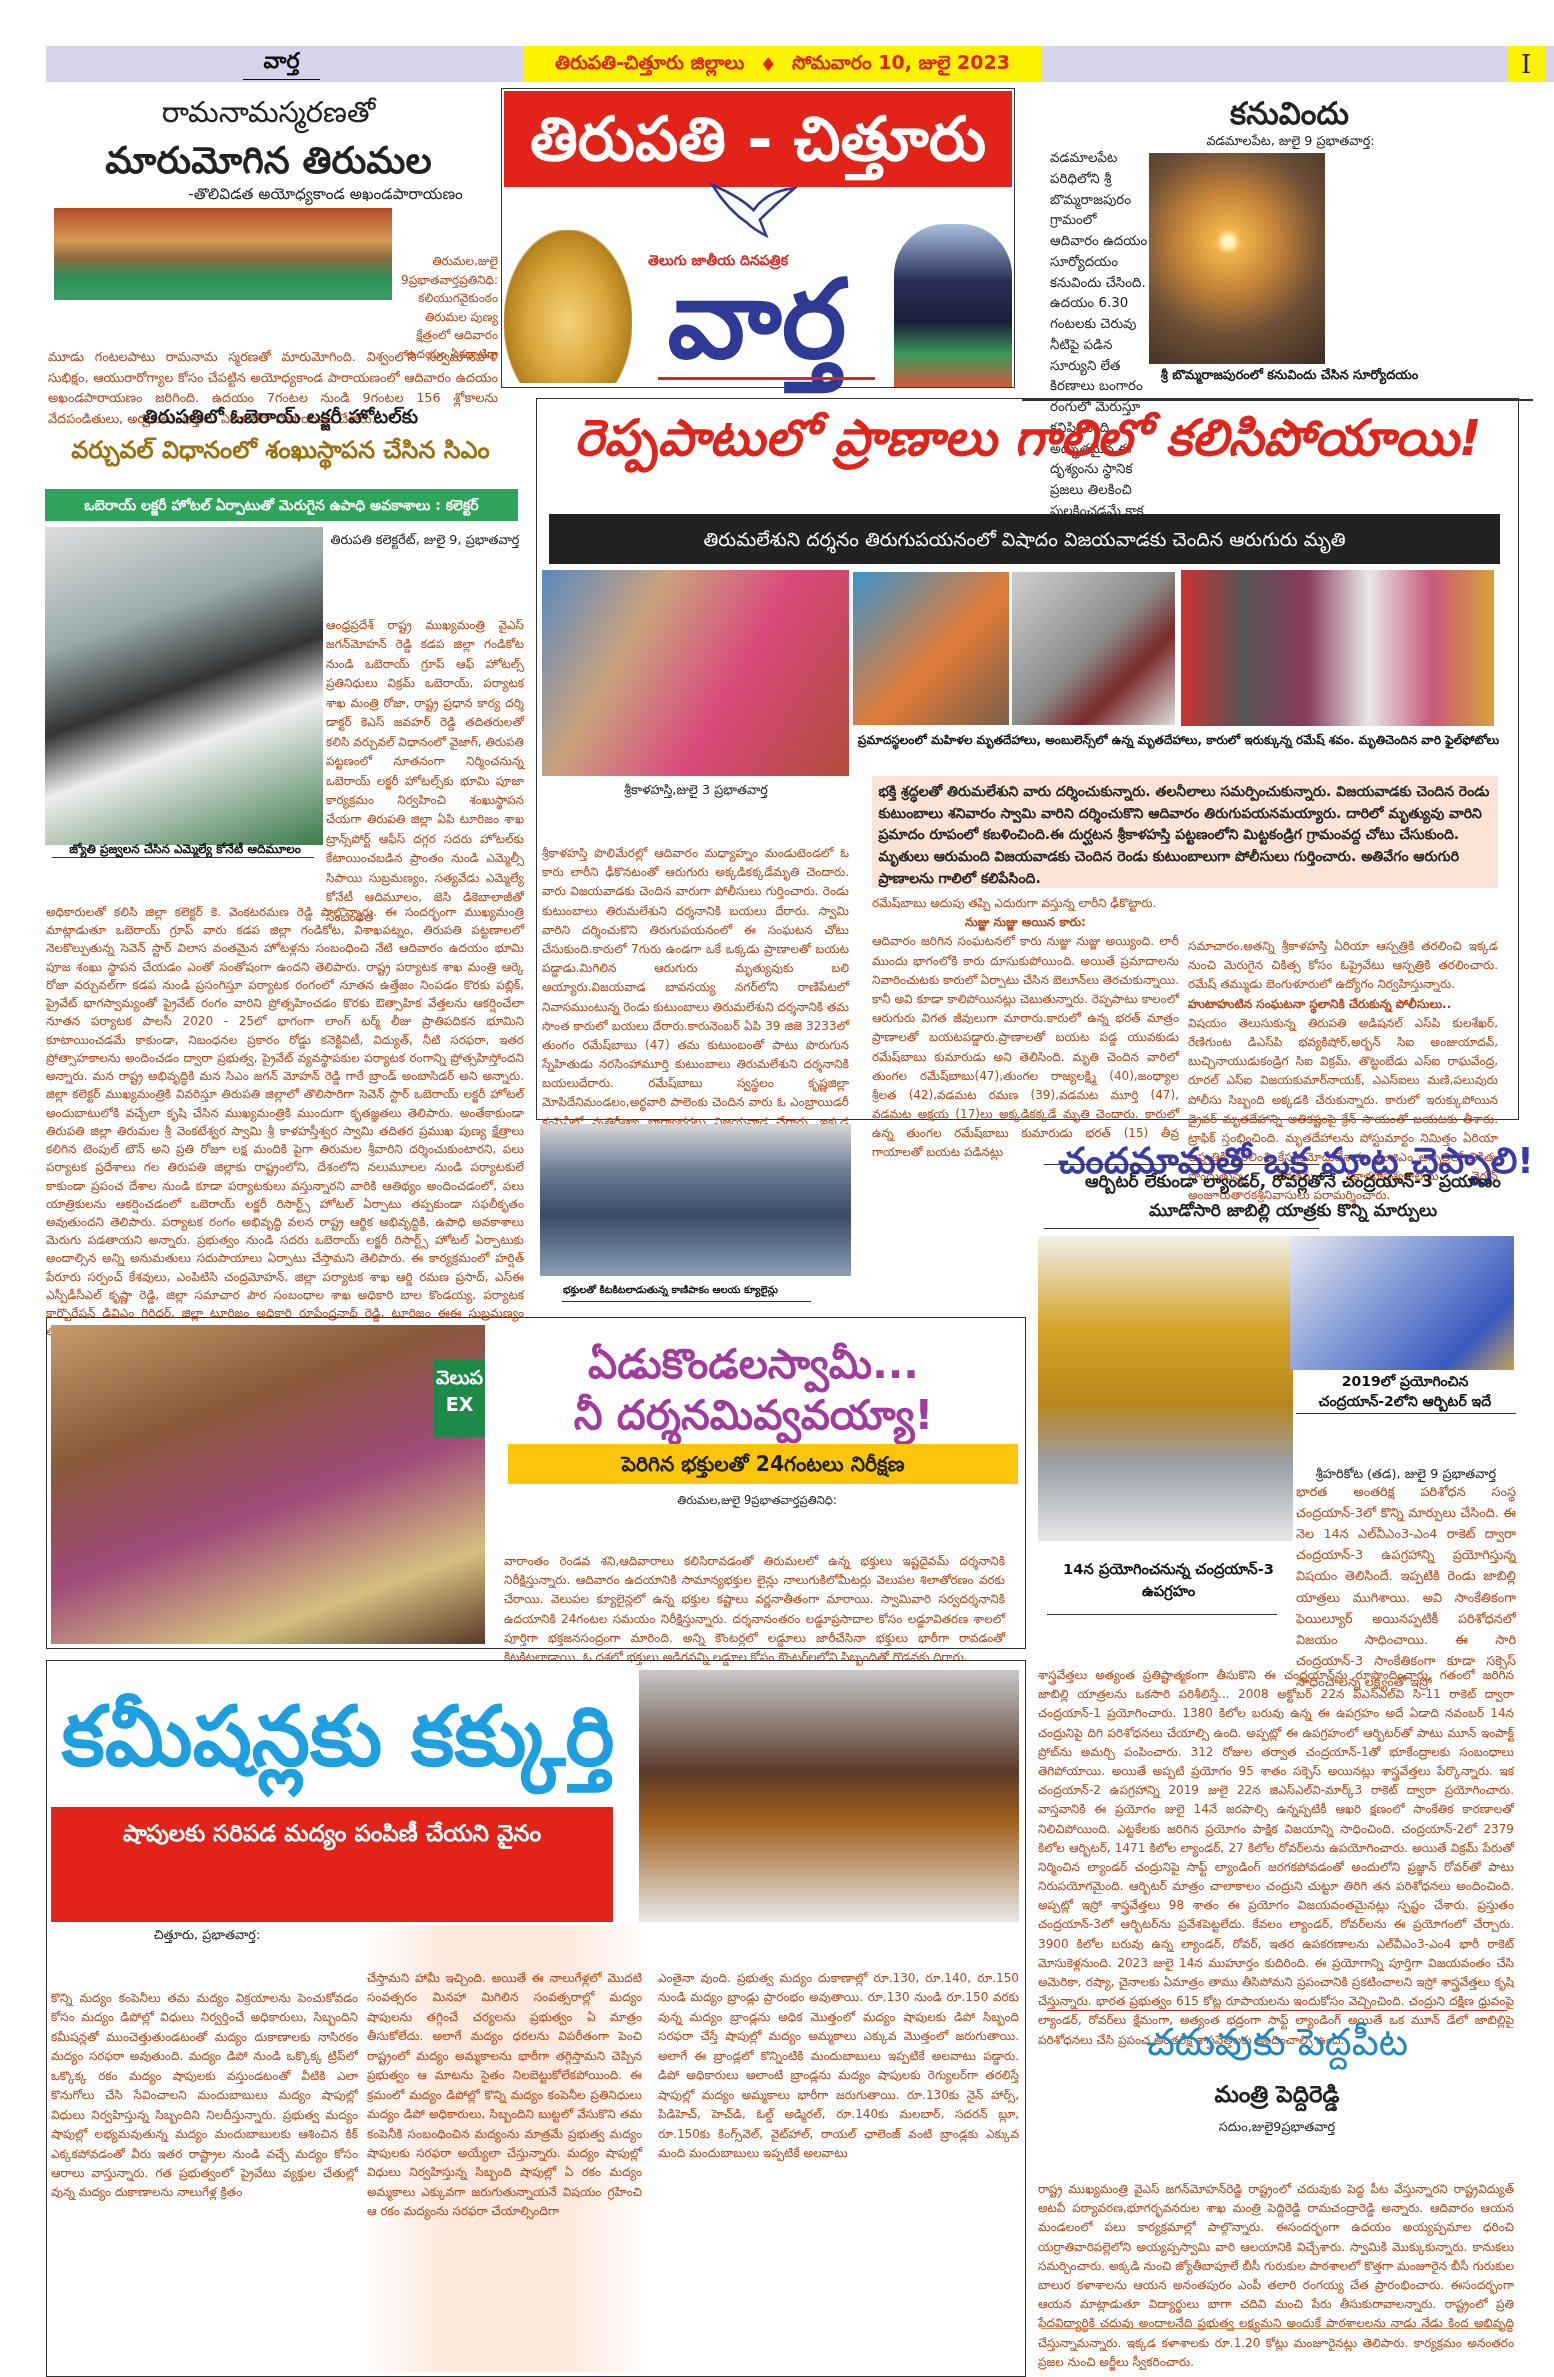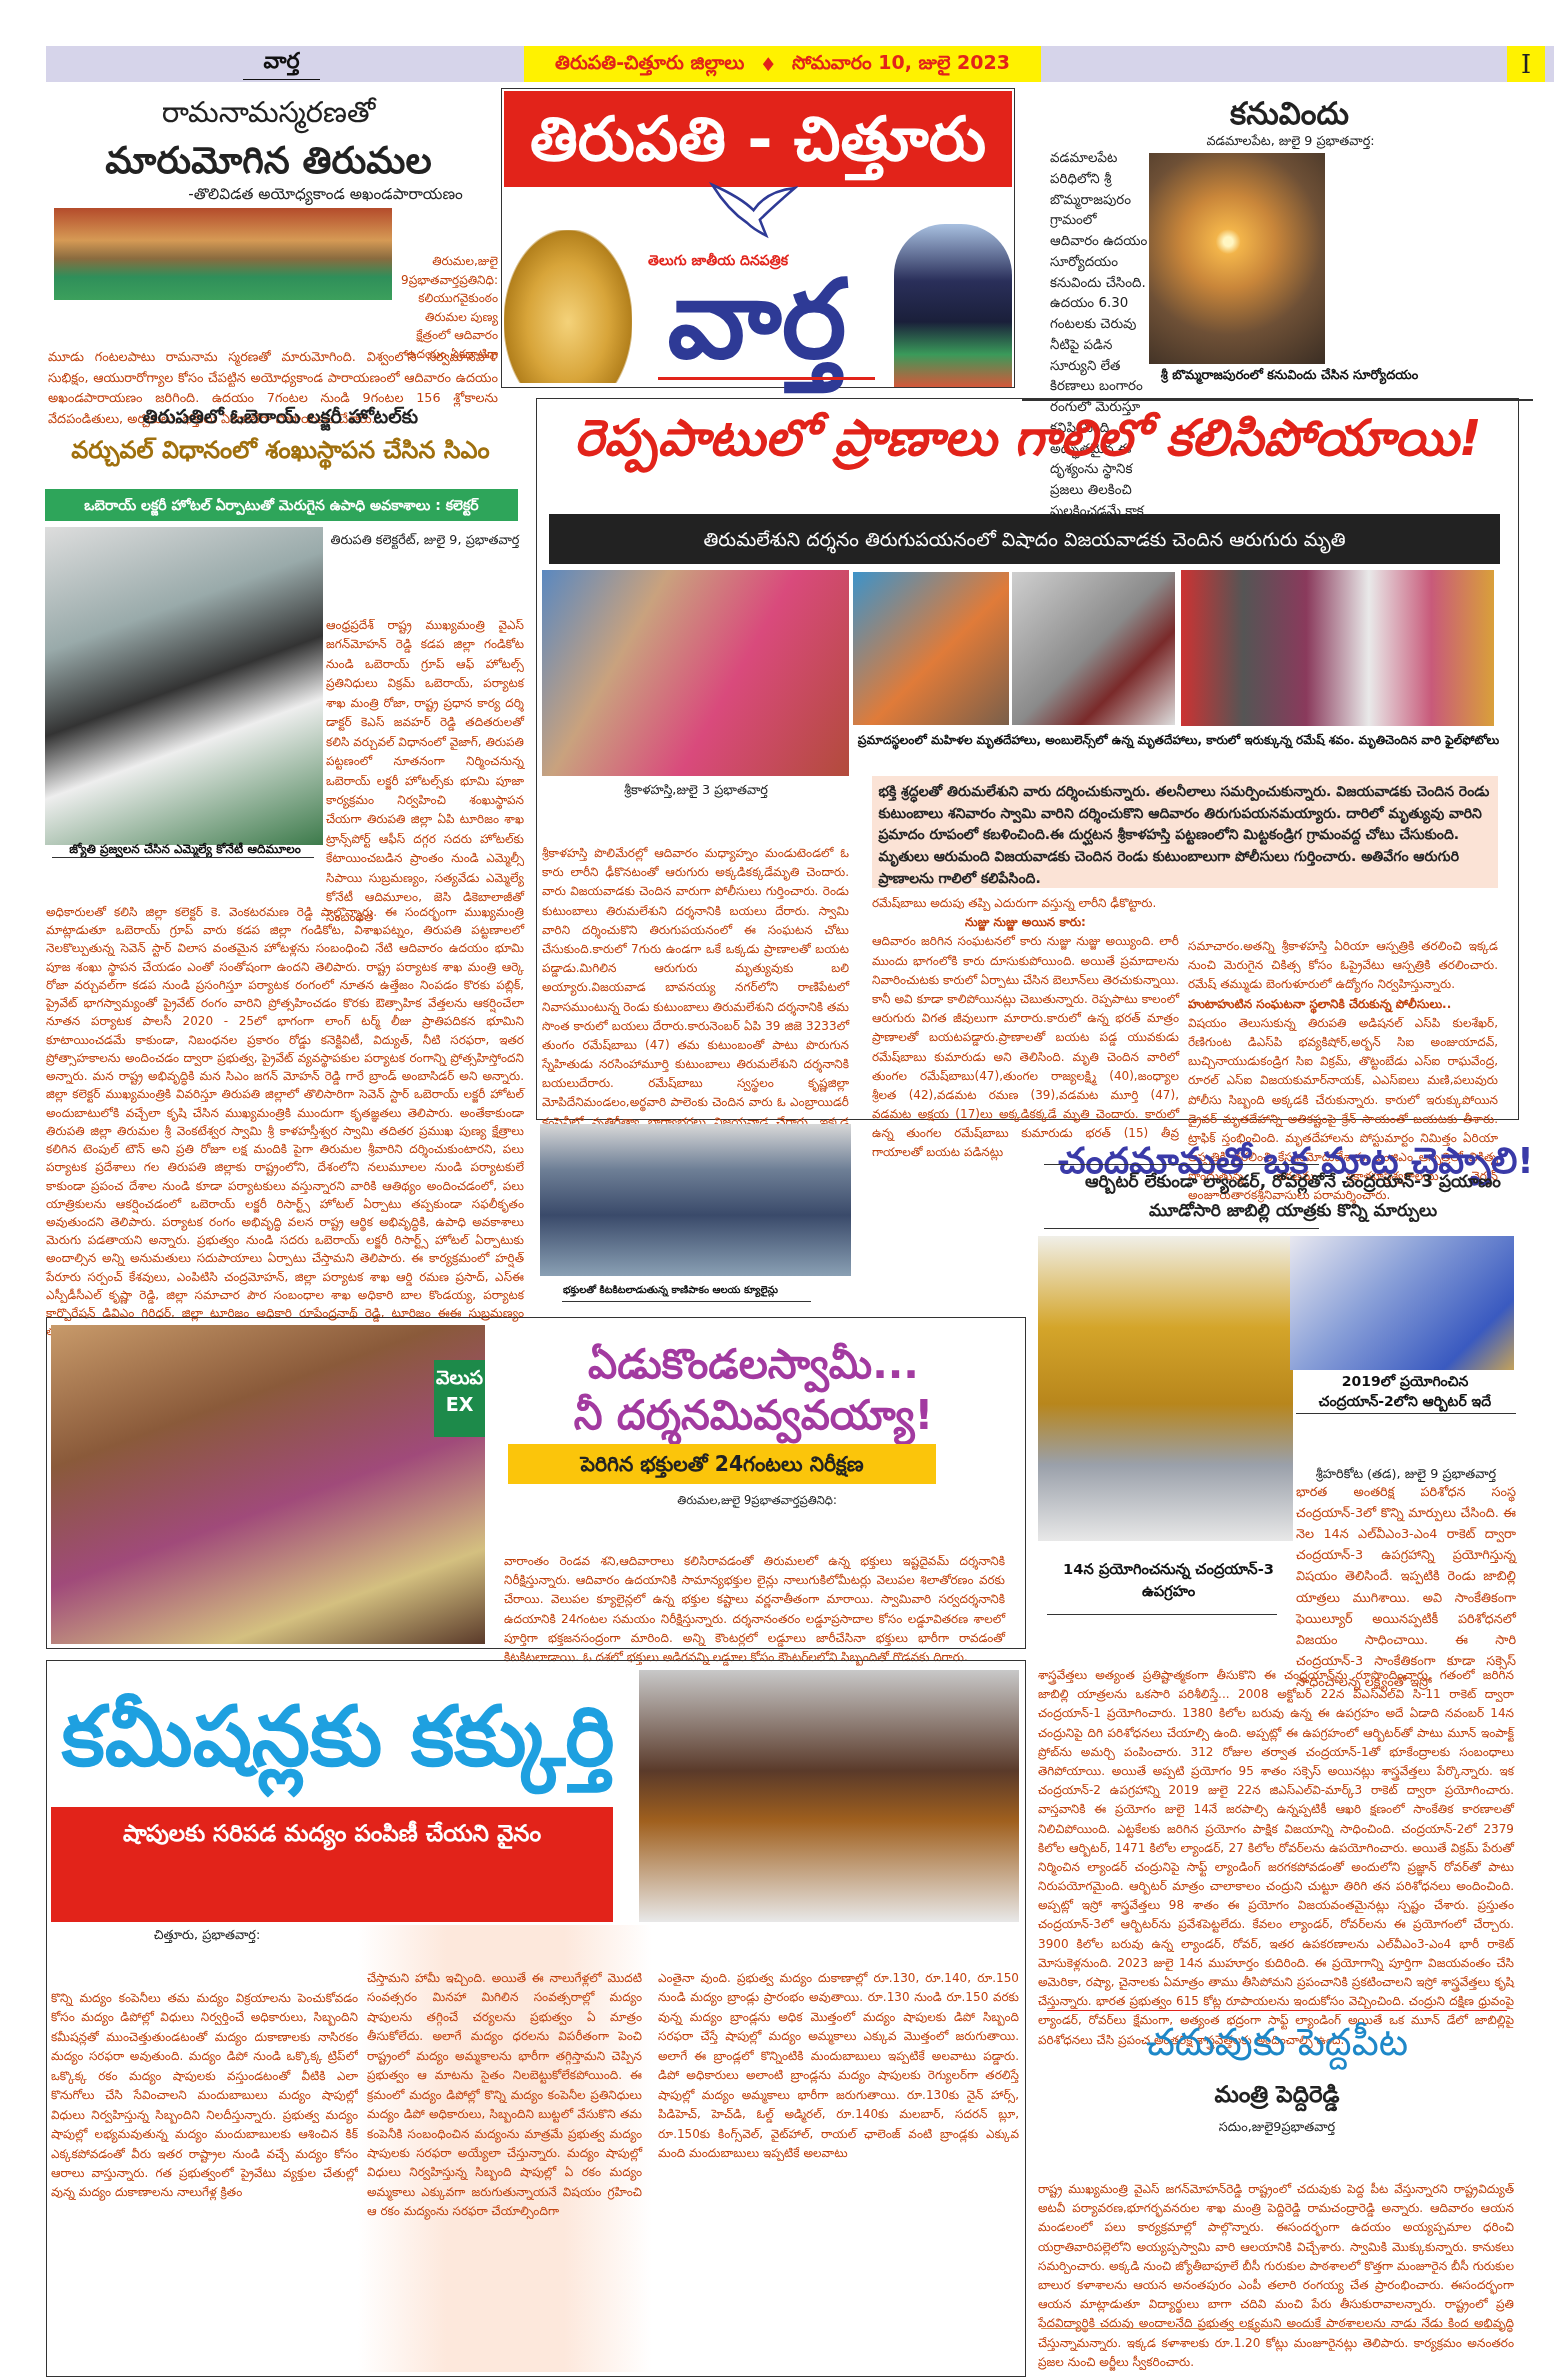--- a/index.html
+++ b/index.html
@@ -124,21 +124,21 @@
 <div class="abs caption" style="left:1047px;top:1558px;width:243px;font-size:14.7px;line-height:1.5;">14న ప్రయోగించనున్న చంద్రయాన్-3 ఉపగ్రహం</div>
 <div class="abs rule" style="left:1047px;top:1614px;width:230px;height:1.3px;"></div>
 <div class="abs body-text" style="left:1038px;top:1622px;width:476px;font-size:12px;line-height:1.6;">శాస్త్రవేత్తలు అత్యంత ప్రతిష్టాత్మకంగా తీసుకొని ఈ చంద్రయాన్‌ను రూపొందించారు. గతంలో జరిగిన జాబిల్లి యాత్రలను ఒకసారి పరిశీలిస్తే... 2008 అక్టోబర్ 22న పిఎస్ఎల్‌వి సి-11 రాకెట్ ద్వారా చంద్రయాన్-1 ప్రయోగించారు. 1380 కిలోల బరువు ఉన్న ఈ ఉపగ్రహం అదే ఏడాది నవంబర్ 14న చంద్రునిపై దిగి పరిశోధనలు చేయాల్సి ఉంది. అప్పట్లో ఈ ఉపగ్రహంలో ఆర్బిటర్‌తో పాటు మూన్ ఇంపాక్ట్ ప్రోబ్‌ను అమర్చి పంపించారు. 312 రోజుల తర్వాత చంద్రయాన్-1తో భూకేంద్రాలకు సంబంధాలు తెగిపోయాయి. అయితే అప్పటి ప్రయోగం 95 శాతం సక్సెస్ అయినట్లు శాస్త్రవేత్తలు పేర్కొన్నారు. ఇక చంద్రయాన్-2 ఉపగ్రహాన్ని 2019 జులై 22న జిఎస్ఎల్‌వి-మార్క్3 రాకెట్ ద్వారా ప్రయోగించారు. వాస్తవానికి ఈ ప్రయోగం జులై 14నే జరపాల్సి ఉన్నప్పటికీ ఆఖరి క్షణంలో సాంకేతిక కారణాలతో నిలిచిపోయింది. ఎట్టకేలకు జరిగిన ప్రయోగం పాక్షిక విజయాన్ని సాధించింది. చంద్రయాన్-2లో 2379 కిలోల ఆర్బిటర్, 1471 కిలోల ల్యాండర్, 27 కిలోల రోవర్‌లను ఉపయోగించారు. అయితే విక్రమ్ పేరుతో నిర్మించిన ల్యాండర్ చంద్రునిపై సాఫ్ట్ ల్యాండింగ్ జరగకపోవడంతో అందులోని ప్రజ్ఞాన్ రోవర్‌తో పాటు నిరుపయోగమైంది. ఆర్బిటర్ మాత్రం చాలాకాలం చంద్రుని చుట్టూ తిరిగి తన పరిశోధనలు అందించింది. అప్పట్లో ఇస్రో శాస్త్రవేత్తలు 98 శాతం ఈ ప్రయోగం విజయవంతమైనట్లు స్పష్టం చేశారు. ప్రస్తుతం చంద్రయాన్-3లో ఆర్బిటర్‌ను ప్రవేశపెట్టలేదు. కేవలం ల్యాండర్, రోవర్‌లను ఈ ప్రయోగంలో చేర్చారు. 3900 కిలోల బరువు ఉన్న ల్యాండర్, రోవర్, ఇతర ఉపకరణాలను ఎల్‌వీఎం3-ఎం4 భారీ రాకెట్ మోసుకెళ్లనుంది. 2023 జులై 14న ముహూర్తం కుదిరింది. ఈ ప్రయోగాన్ని పూర్తిగా విజయవంతం చేసి అమెరికా, రష్యా, చైనాలకు ఏమాత్రం తాము తీసిపోమని ప్రపంచానికి ప్రకటించాలని ఇస్రో శాస్త్రవేత్తలు కృషి చేస్తున్నారు. భారత ప్రభుత్వం 615 కోట్ల రూపాయలను ఇందుకోసం వెచ్చించింది. చంద్రుని దక్షిణ ధ్రువంపై ల్యాండర్, రోవర్‌లు క్షేమంగా, అత్యంత భద్రంగా సాఫ్ట్ ల్యాండింగ్ అయితే ఒక మూన్ డేలో జాబిల్లిపై పరిశోధనలు చేసి ప్రపంచ అంతరిక్ష శాస్త్రవేత్తలకు అందించాల్సి ఉంది.</div>
 <div class="abs" style="left:1047px;top:2010px;width:460px;height:1.3px;background:#e2231a;"></div>
 
 <div class="abs frame" style="left:46px;top:1317px;width:980px;height:332px;"></div>
 <div class="abs photo ph-queue" style="left:51px;top:1325px;width:434px;height:319px;"></div>
 <div class="abs" style="left:434px;top:1360px;width:51px;height:77px;background:#1d8a4a;color:#fff;font-size:19px;font-weight:bold;text-align:center;padding-top:6.4px;">వెలుప EX</div>
 <div class="abs headline" style="left:498px;top:1341px;width:511px;font-size:41px;color:#a23aa0;">ఏడుకొండలస్వామీ...</div>
 <div class="abs headline" style="left:498px;top:1392px;width:511px;font-size:41px;color:#a23aa0;">నీ దర్శనమివ్వవయ్యా!</div>
-<div class="abs" style="left:508px;top:1444px;width:428px;height:40px;background:#fbc50b;font-size:20.4px;font-weight:bold;text-align:center;line-height:40px;">పెరిగిన భక్తులతో 24గంటలు నిరీక్షణ</div>
+<div class="abs" style="left:508px;top:1444px;width:510px;height:40px;background:#fbc50b;font-size:20.4px;font-weight:bold;text-align:center;line-height:40px;">పెరిగిన భక్తులతో 24గంటలు నిరీక్షణ</div>
 <div class="abs dateline" style="left:508px;top:1491px;width:498px;font-size:11.5px;">తిరుమల,జులై 9ప్రభాతవార్తప్రతినిధి:</div>
 <div class="abs body-text" style="left:504px;top:1508px;width:501px;font-size:12px;line-height:1.6;">వారాంతం రెండవ శని,ఆదివారాలు కలిసిరావడంతో తిరుమలలో ఉన్న భక్తులు ఇష్టదైవమ్ దర్శనానికి నిరీక్షిస్తున్నారు. ఆదివారం ఉదయానికి సామాన్యభక్తుల లైన్లు నాలుగుకిలోమీటర్లు వెలుపల శిలాతోరణం వరకు చేరాయి. వెలుపల క్యూలైన్లలో ఉన్న భక్తుల కష్టాలు వర్ణనాతీతంగా మారాయి. స్వామివారి సర్వదర్శనానికి ఉదయానికి 24గంటల సమయం నిరీక్షిస్తున్నారు. దర్శనానంతరం లడ్డూప్రసాదాల కోసం లడ్డూవితరణ శాలలో పూర్తిగా భక్తజనసంద్రంగా మారింది. అన్ని కౌంటర్లలో లడ్డూలు జారీచేసినా భక్తులు భారీగా రావడంతో కిటకిటలాడాయి. ఓ దశలో భక్తులు అడిగనన్ని లడ్డూల కోసం కౌంటర్‌లలోని సిబ్బందితో గొడవకు దిగారు.</div>
 
 <div class="abs frame" style="left:46px;top:1660px;width:980px;height:717px;"></div>
 <div class="abs" style="left:57px;top:1673px;width:562px;height:128px;font-size:83px;color:#1ea0e0;font-weight:bold;text-align:center;line-height:128px;">కమీషన్లకు కక్కుర్తి</div>
 <div class="abs" style="left:51px;top:1807px;width:562px;height:115px;background:#e2231a;">
   <div style="color:#fff;font-size:23px;font-weight:bold;text-align:center;margin-top:12.8px;">షాపులకు సరిపడ మద్యం పంపిణీ చేయని వైనం</div>
 </div>
 <div class="abs photo ph-liquor" style="left:639px;top:1670px;width:380px;height:252px;"></div>
 <div class="abs dateline" style="left:57px;top:1925px;width:300px;">చిత్తూరు, ప్రభాతవార్త:</div>

